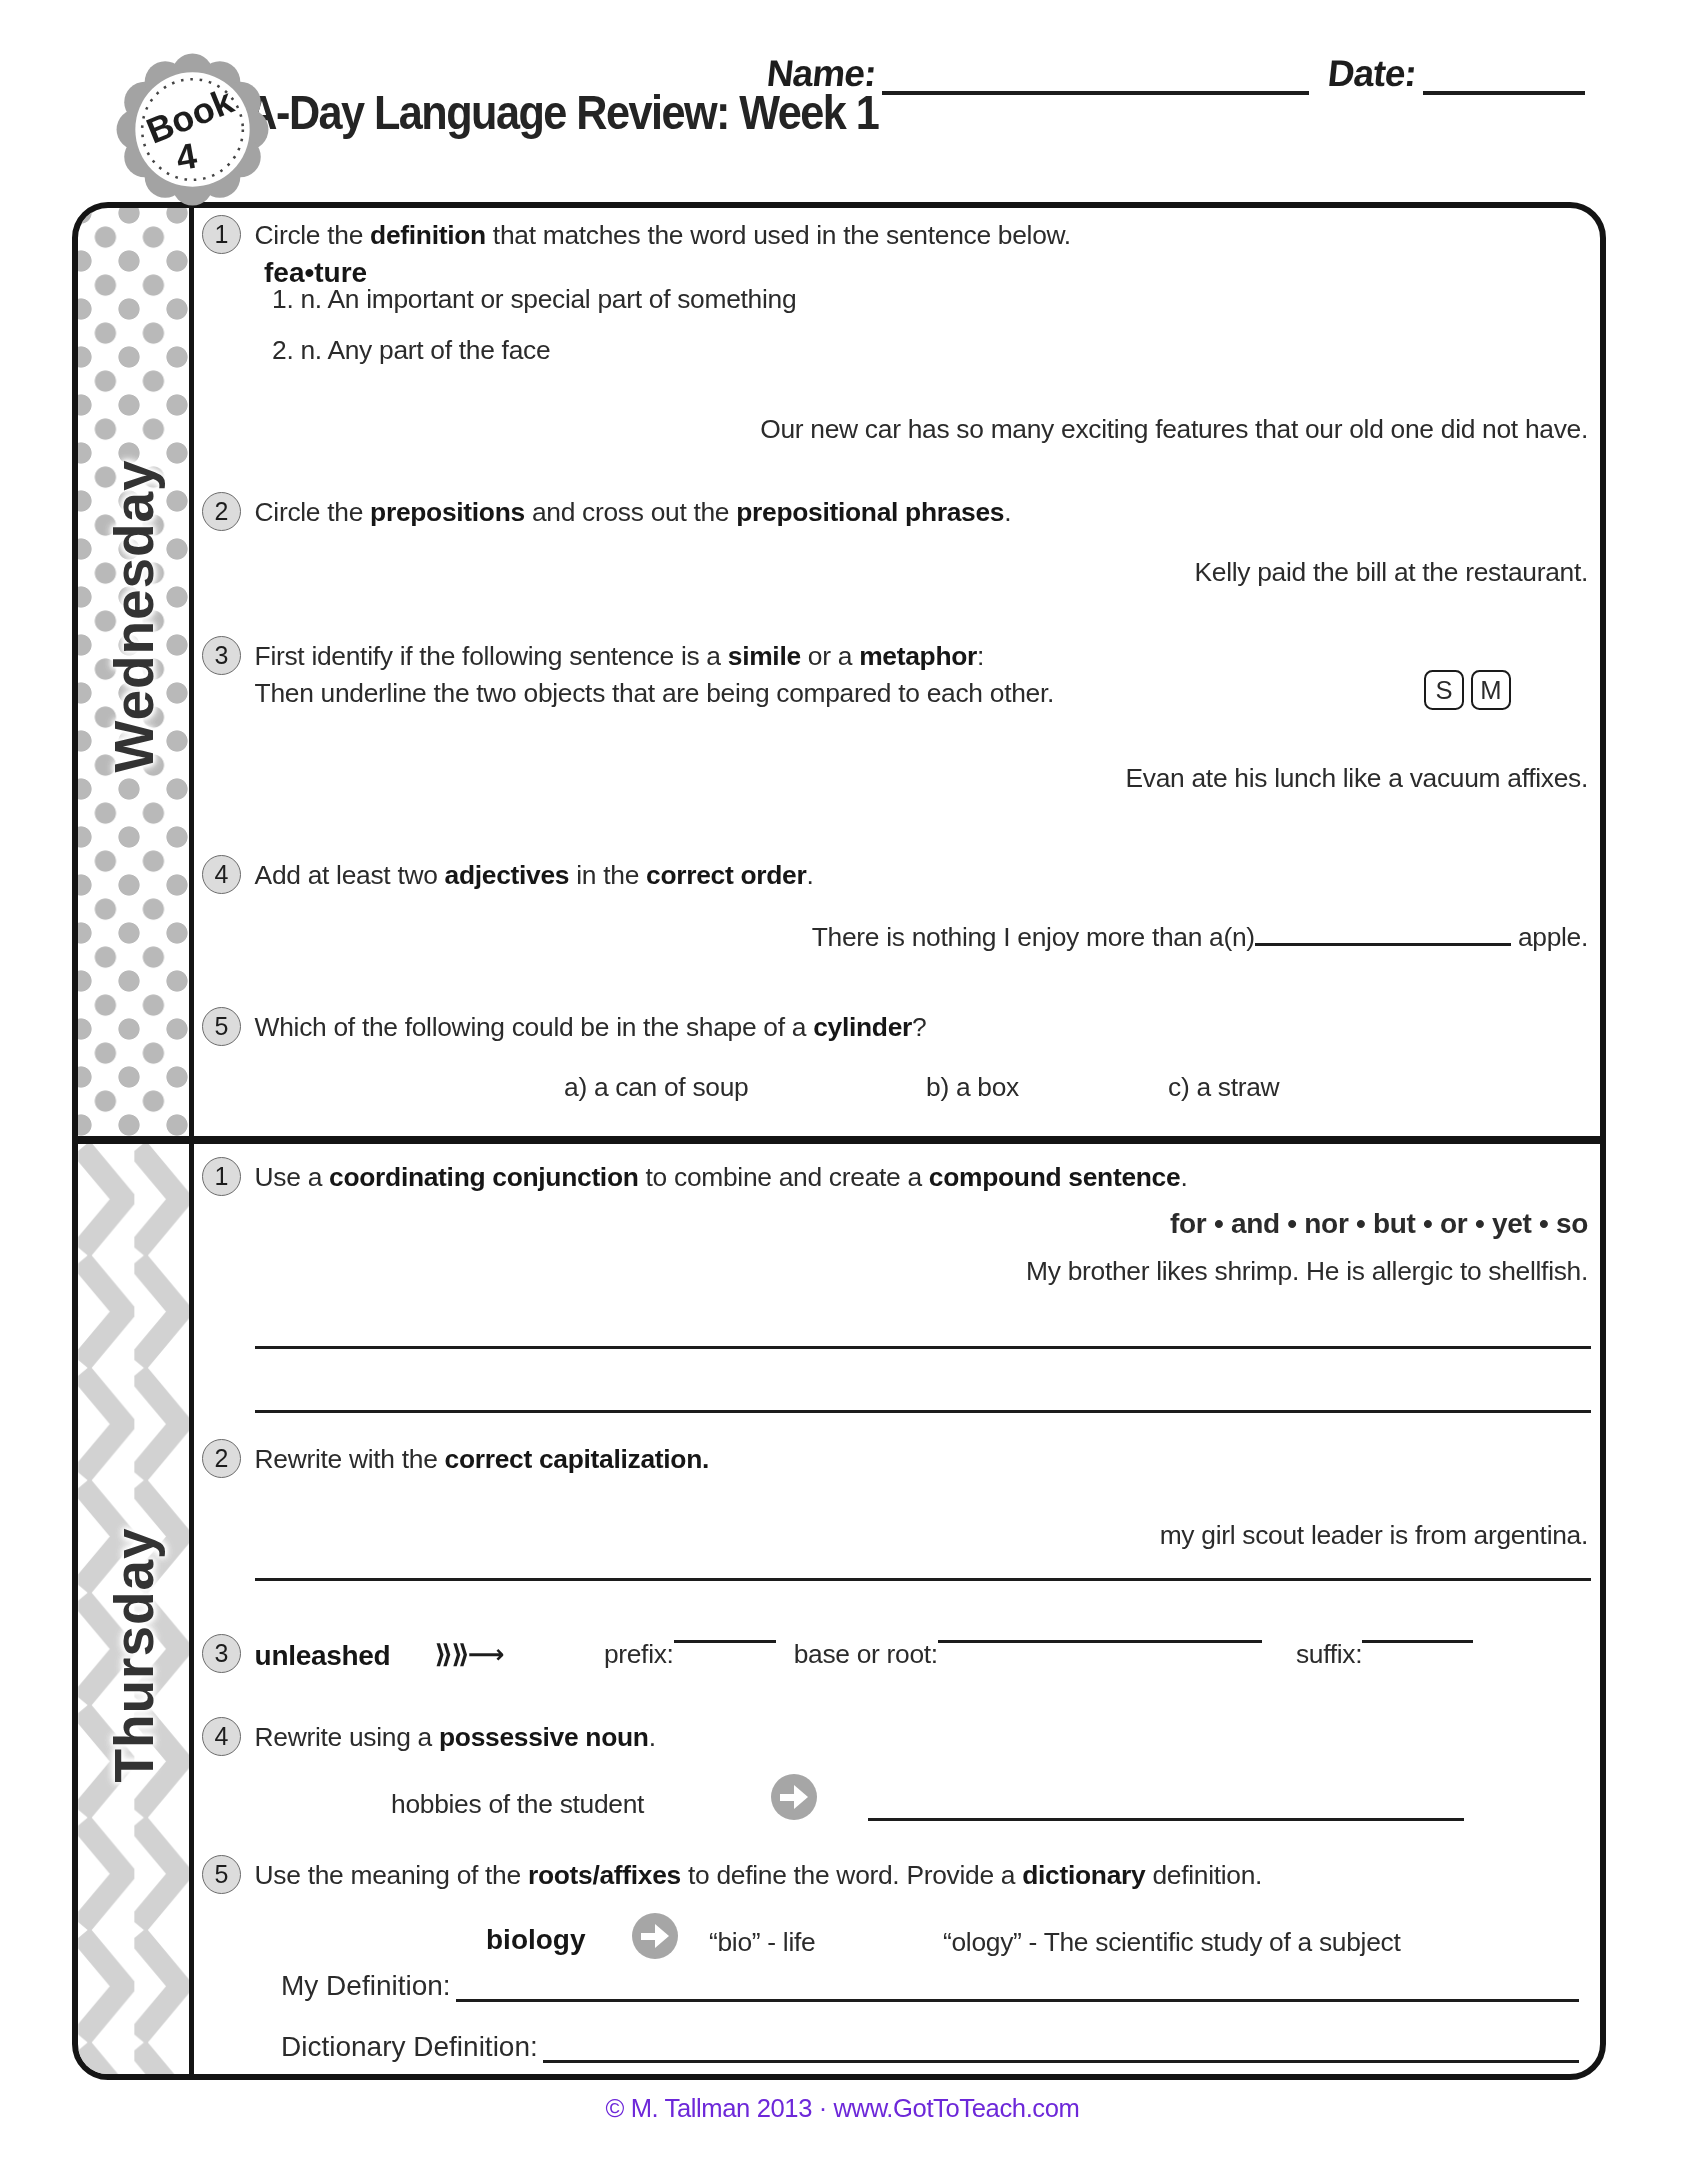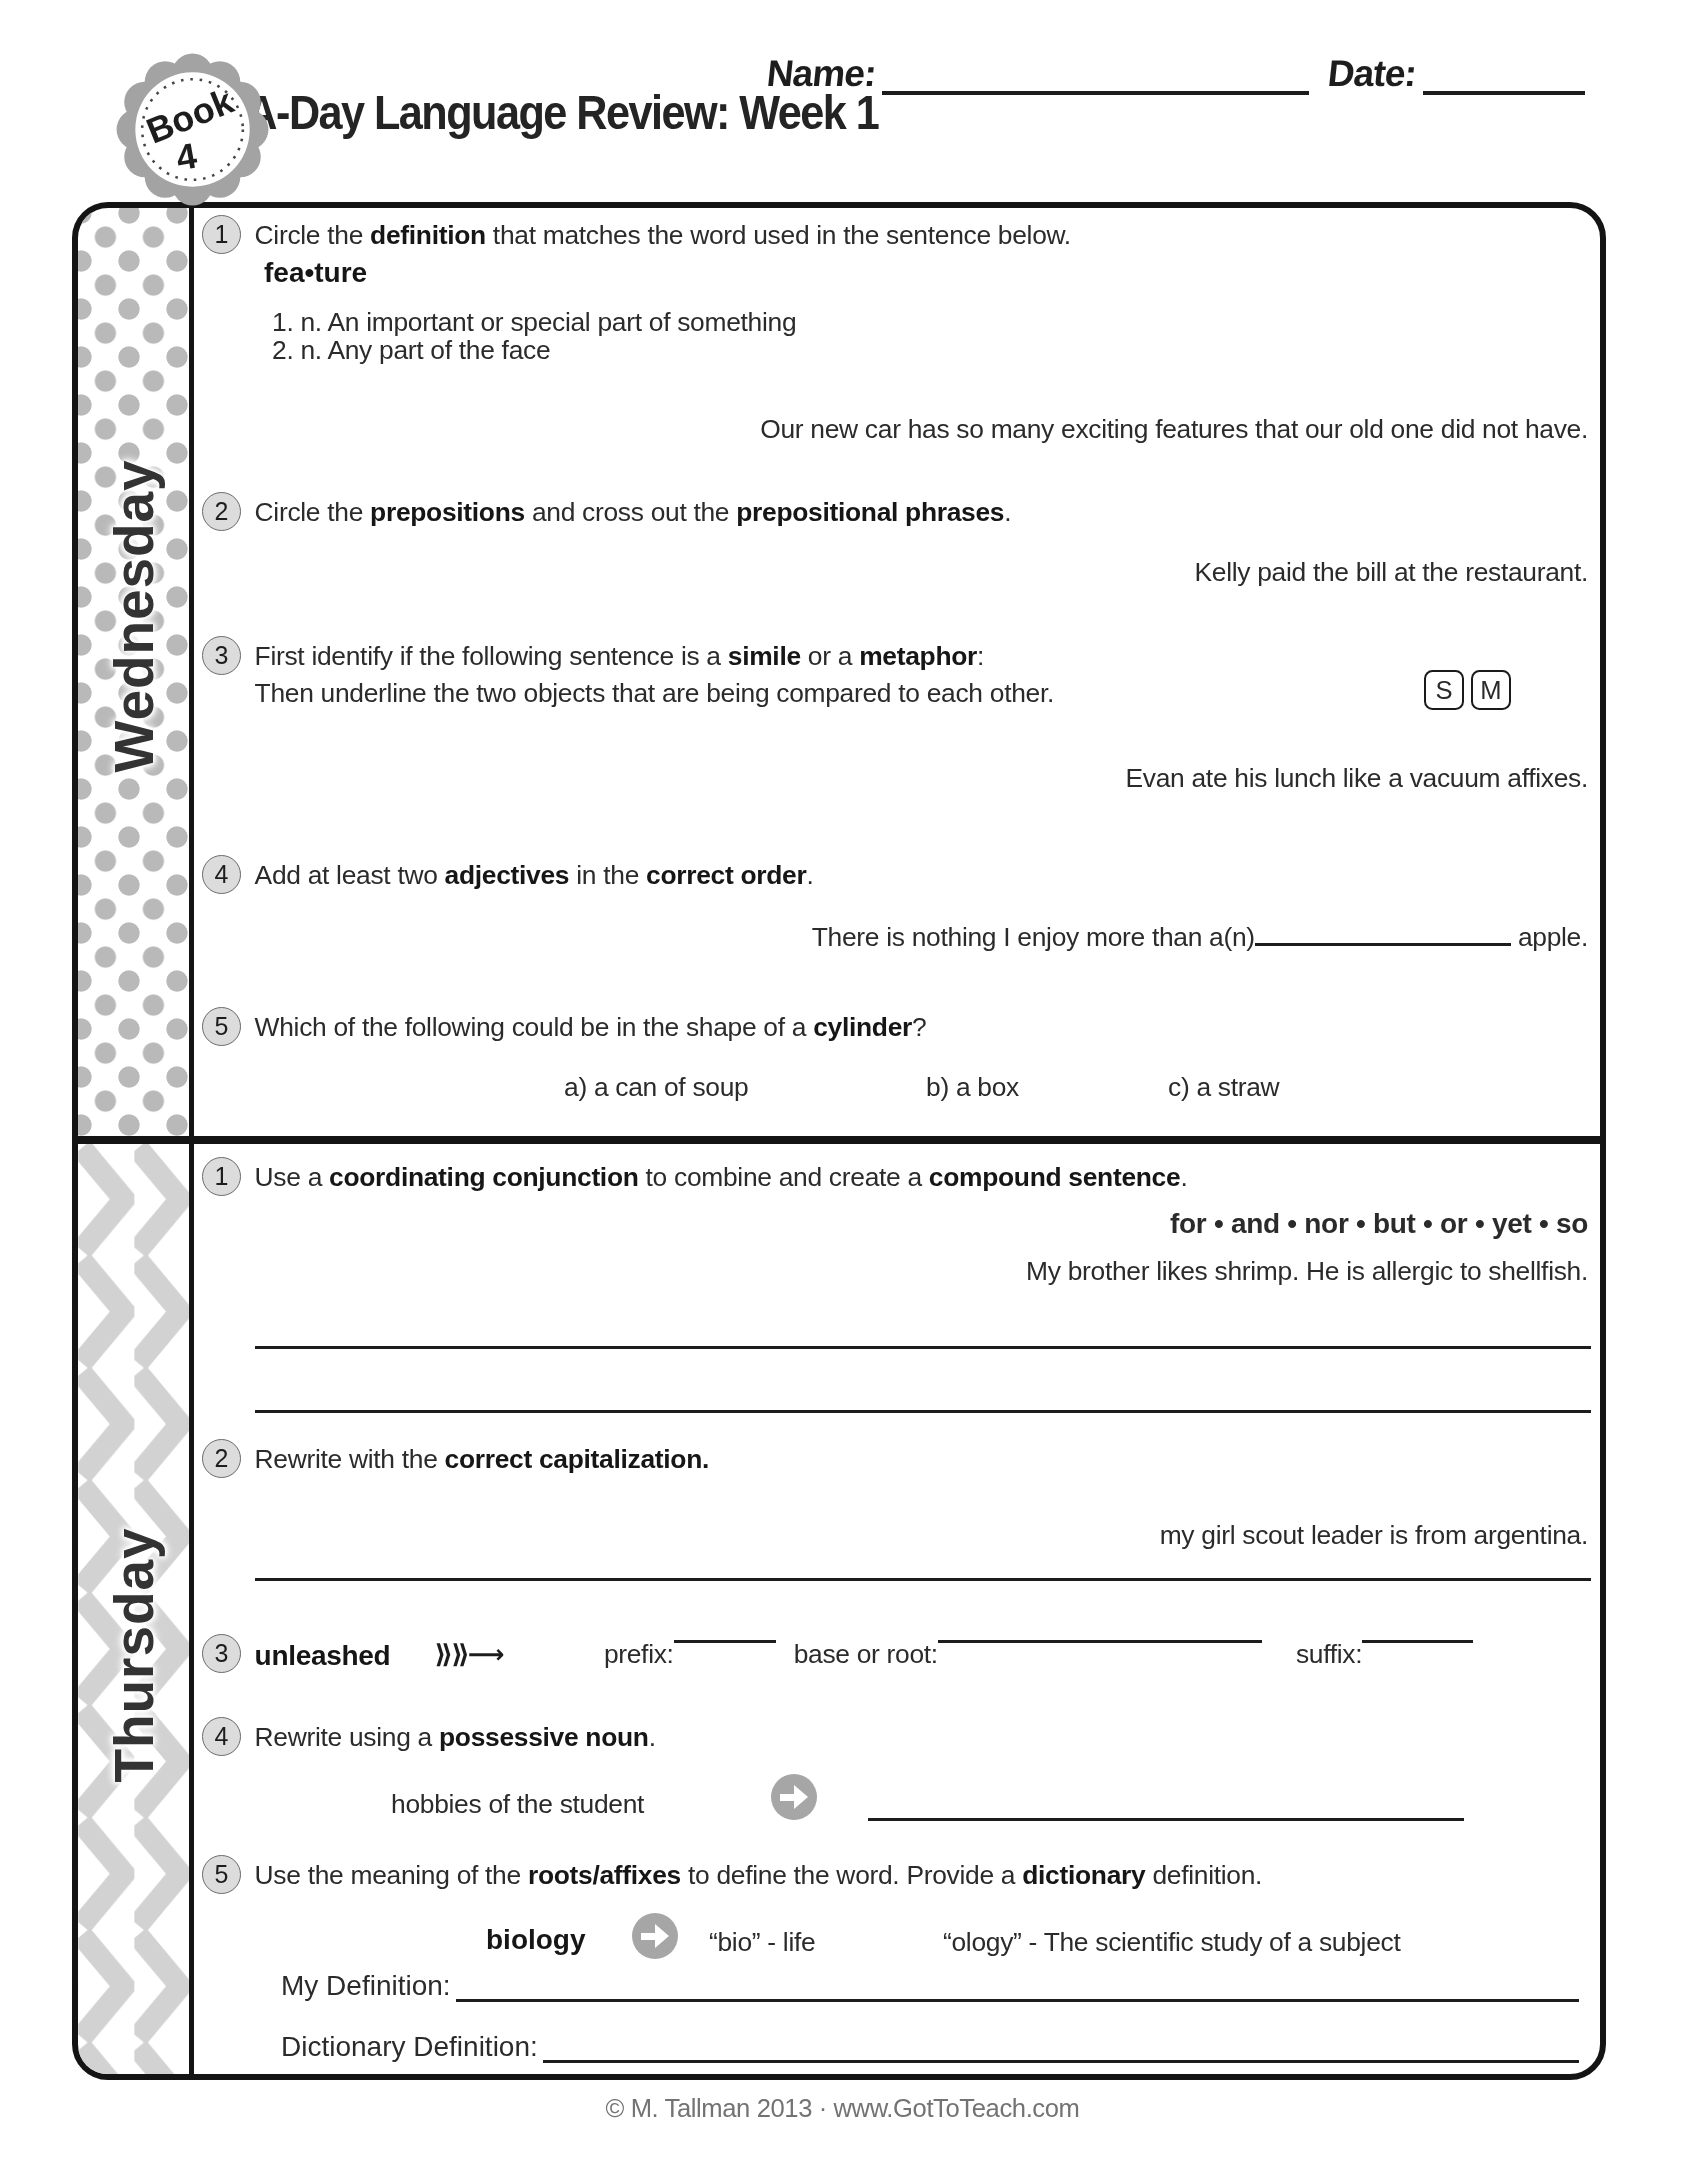--- a/index.html
+++ b/index.html
@@ -56,21 +56,21 @@
           display:flex;align-items:center;justify-content:center;font-size:25.6px;background:#fff;}
   .opt{position:absolute;font-size:26.4px;letter-spacing:-0.3px;}
   .circle-arrow{position:absolute;width:46px;height:46px;border-radius:50%;background:#a6a6a6;}
   .arr-stem{position:absolute;left:9.4px;top:19.6px;width:15.3px;height:7.7px;background:#fff;}
   .arr-head{position:absolute;left:23px;top:11px;width:0;height:0;
             border-top:12px solid transparent;border-bottom:12px solid transparent;
             border-left:14.5px solid #fff;}
   .chevarrow{font-family:"DejaVu Sans",sans-serif;font-size:25.6px;font-weight:700;
              color:#1d1d1d;letter-spacing:-1.7px;}
   .footer{position:absolute;left:0;right:0;top:2094px;text-align:center;font-size:25.6px;
-          color:#737373;letter-spacing:-0.4px;}
+          color:#6d28d9;letter-spacing:-0.4px;}
 </style>
 </head>
 <body>
 
 <div class="page">
 
   <div class="badge-wrap">
     <svg width="157" height="157" viewBox="0 0 184 184">
       <g fill="#a3a3a3">
         <circle cx="92" cy="27" r="24"></circle>
@@ -118,21 +118,21 @@
       </svg>
       <span class="vlabel">Thursday</span>
     </div>
     <div class="divider"></div>
 
     <div class="q" style="left:124px;top:8.5px">
       <span class="qnum">1</span>
       <span class="qtext"><span>Circle the </span><b>definition</b><span> that matches the word used in the sentence below.</span></span>
     </div>
     <div class="row word" style="left:186px;top:49px">fea•ture</div>
-    <div class="row qtext" style="left:194px;top:96px">1. n. An important or special part of something</div>
+    <div class="row qtext" style="left:194px;top:73px">1. n. An important or special part of something</div>
     <div class="row qtext" style="left:194px;top:124px">2. n.  Any part of the face</div>
     <div class="crow" style="top:206px">Our new car has so many exciting features that our old one did not have.</div>
 
     <div class="q" style="left:124px;top:286px">
       <span class="qnum">2</span>
       <span class="qtext"><span>Circle the </span><b>prepositions</b><span> and cross out the </span><b>prepositional phrases</b><span>.</span></span>
     </div>
     <div class="crow" style="top:349px">Kelly paid the bill at the restaurant.</div>
 
     <div class="q" style="left:124px;top:430px">

